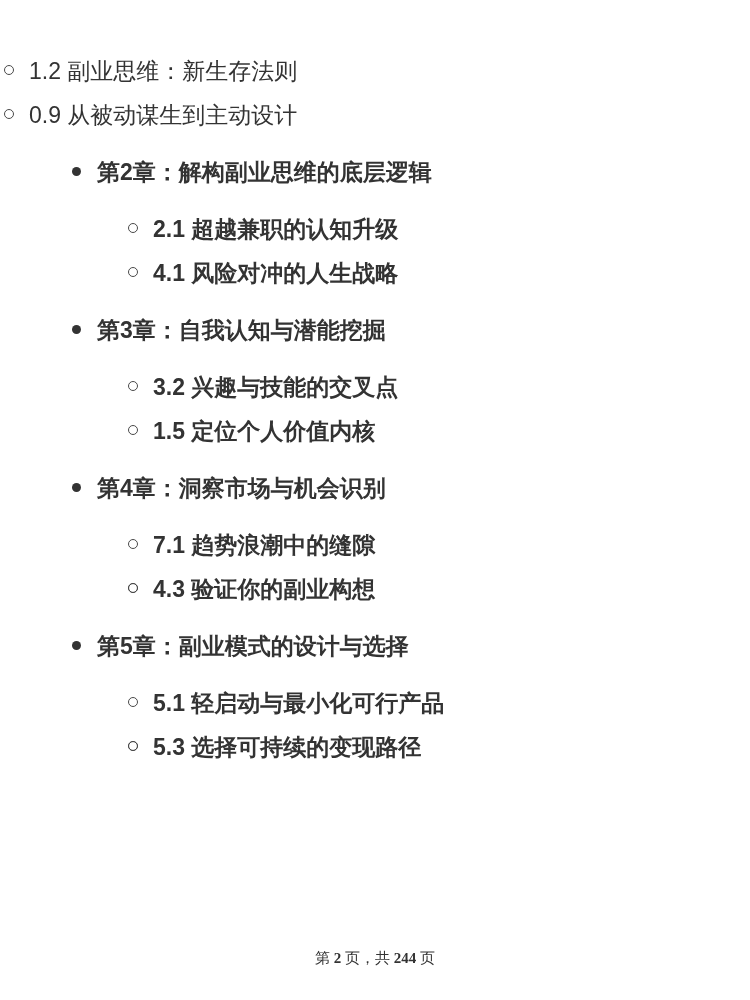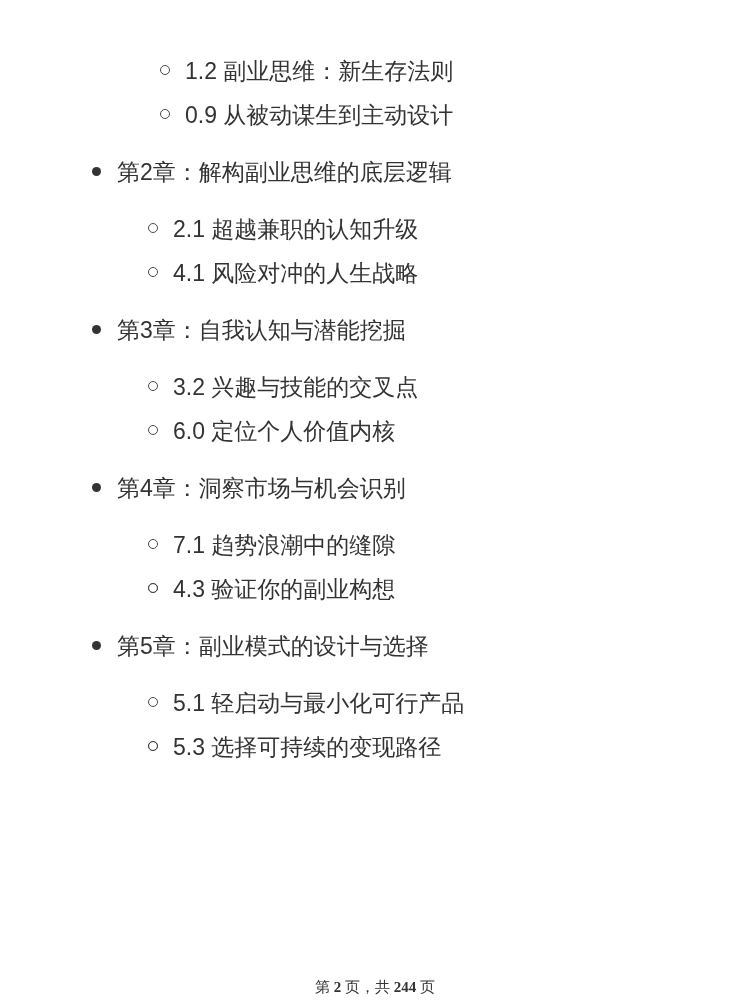--- a/index.html
+++ b/index.html
@@ -18,21 +18,22 @@
   .page {
     padding-top: 49px;
   }
   ul {
     list-style: none;
     margin: 0;
     padding: 0;
   }
   
   .toc-top {
-    padding-left: 88px;
+    padding-left: 68px;
+    font-weight: bold;
   }
   li {
     position: relative;
     line-height: 44px;
     font-size: 23px;
     padding-left: 29px;
     white-space: nowrap;
   }
   .bullet {
     position: absolute;
@@ -53,55 +54,53 @@
     border: 1.5px solid #4a4a4a;
     background: transparent;
   }
   
   .sublist {
     padding-left: 19px;
     margin: 13px 8px;
   }
   
   .leading {
-    padding-left: 156px;
     margin-bottom: 13px;
   }
   .footer {
     position: absolute;
     left: 0;
     right: 0;
     top: 948px;
     text-align: center;
     font-family: "Liberation Serif", "DejaVu Serif", serif;
     font-size: 15px;
     line-height: 20px;
     color: #333333;
-    margin-top: 29px;
   }
   .footer .num {
     font-weight: 700;
   }
 </style>
 </head>
 <body>
 
 <div class="page">
   <ul class="leading">
       <li><span class="bullet hollow"></span><span>1.2 副业思维：新生存法则</span></li>
       <li><span class="bullet hollow"></span><span>0.9 从被动谋生到主动设计</span></li>
     </ul>
   <ul class="toc-top">
       <li><span class="bullet filled"></span><span>第2章：解构副业思维的底层逻辑</span><ul class="sublist">
           <li><span class="bullet hollow"></span><span>2.1 超越兼职的认知升级</span></li>
           <li><span class="bullet hollow"></span><span>4.1 风险对冲的人生战略</span></li>
         </ul></li>
       <li><span class="bullet filled"></span><span>第3章：自我认知与潜能挖掘</span><ul class="sublist">
           <li><span class="bullet hollow"></span><span>3.2 兴趣与技能的交叉点</span></li>
-          <li><span class="bullet hollow"></span><span>6.0 定位个人价值内核</span></li>
+          <li><span class="bullet hollow"></span><span>1.5 定位个人价值内核</span></li>
         </ul></li>
       <li><span class="bullet filled"></span><span>第4章：洞察市场与机会识别</span><ul class="sublist">
           <li><span class="bullet hollow"></span><span>7.1 趋势浪潮中的缝隙</span></li>
           <li><span class="bullet hollow"></span></li>
           <li><span class="bullet hollow"></span><span>4.3 验证你的副业构想</span></li>
         </ul></li>
       <li><span class="bullet filled"></span><span>第5章：副业模式的设计与选择</span><ul class="sublist">
           <li><span class="bullet hollow"></span><span>5.1 轻启动与最小化可行产品</span></li>
           <li><span class="bullet hollow"></span></li>
           <li><span class="bullet hollow"></span><span>5.3 选择可持续的变现路径</span></li>

